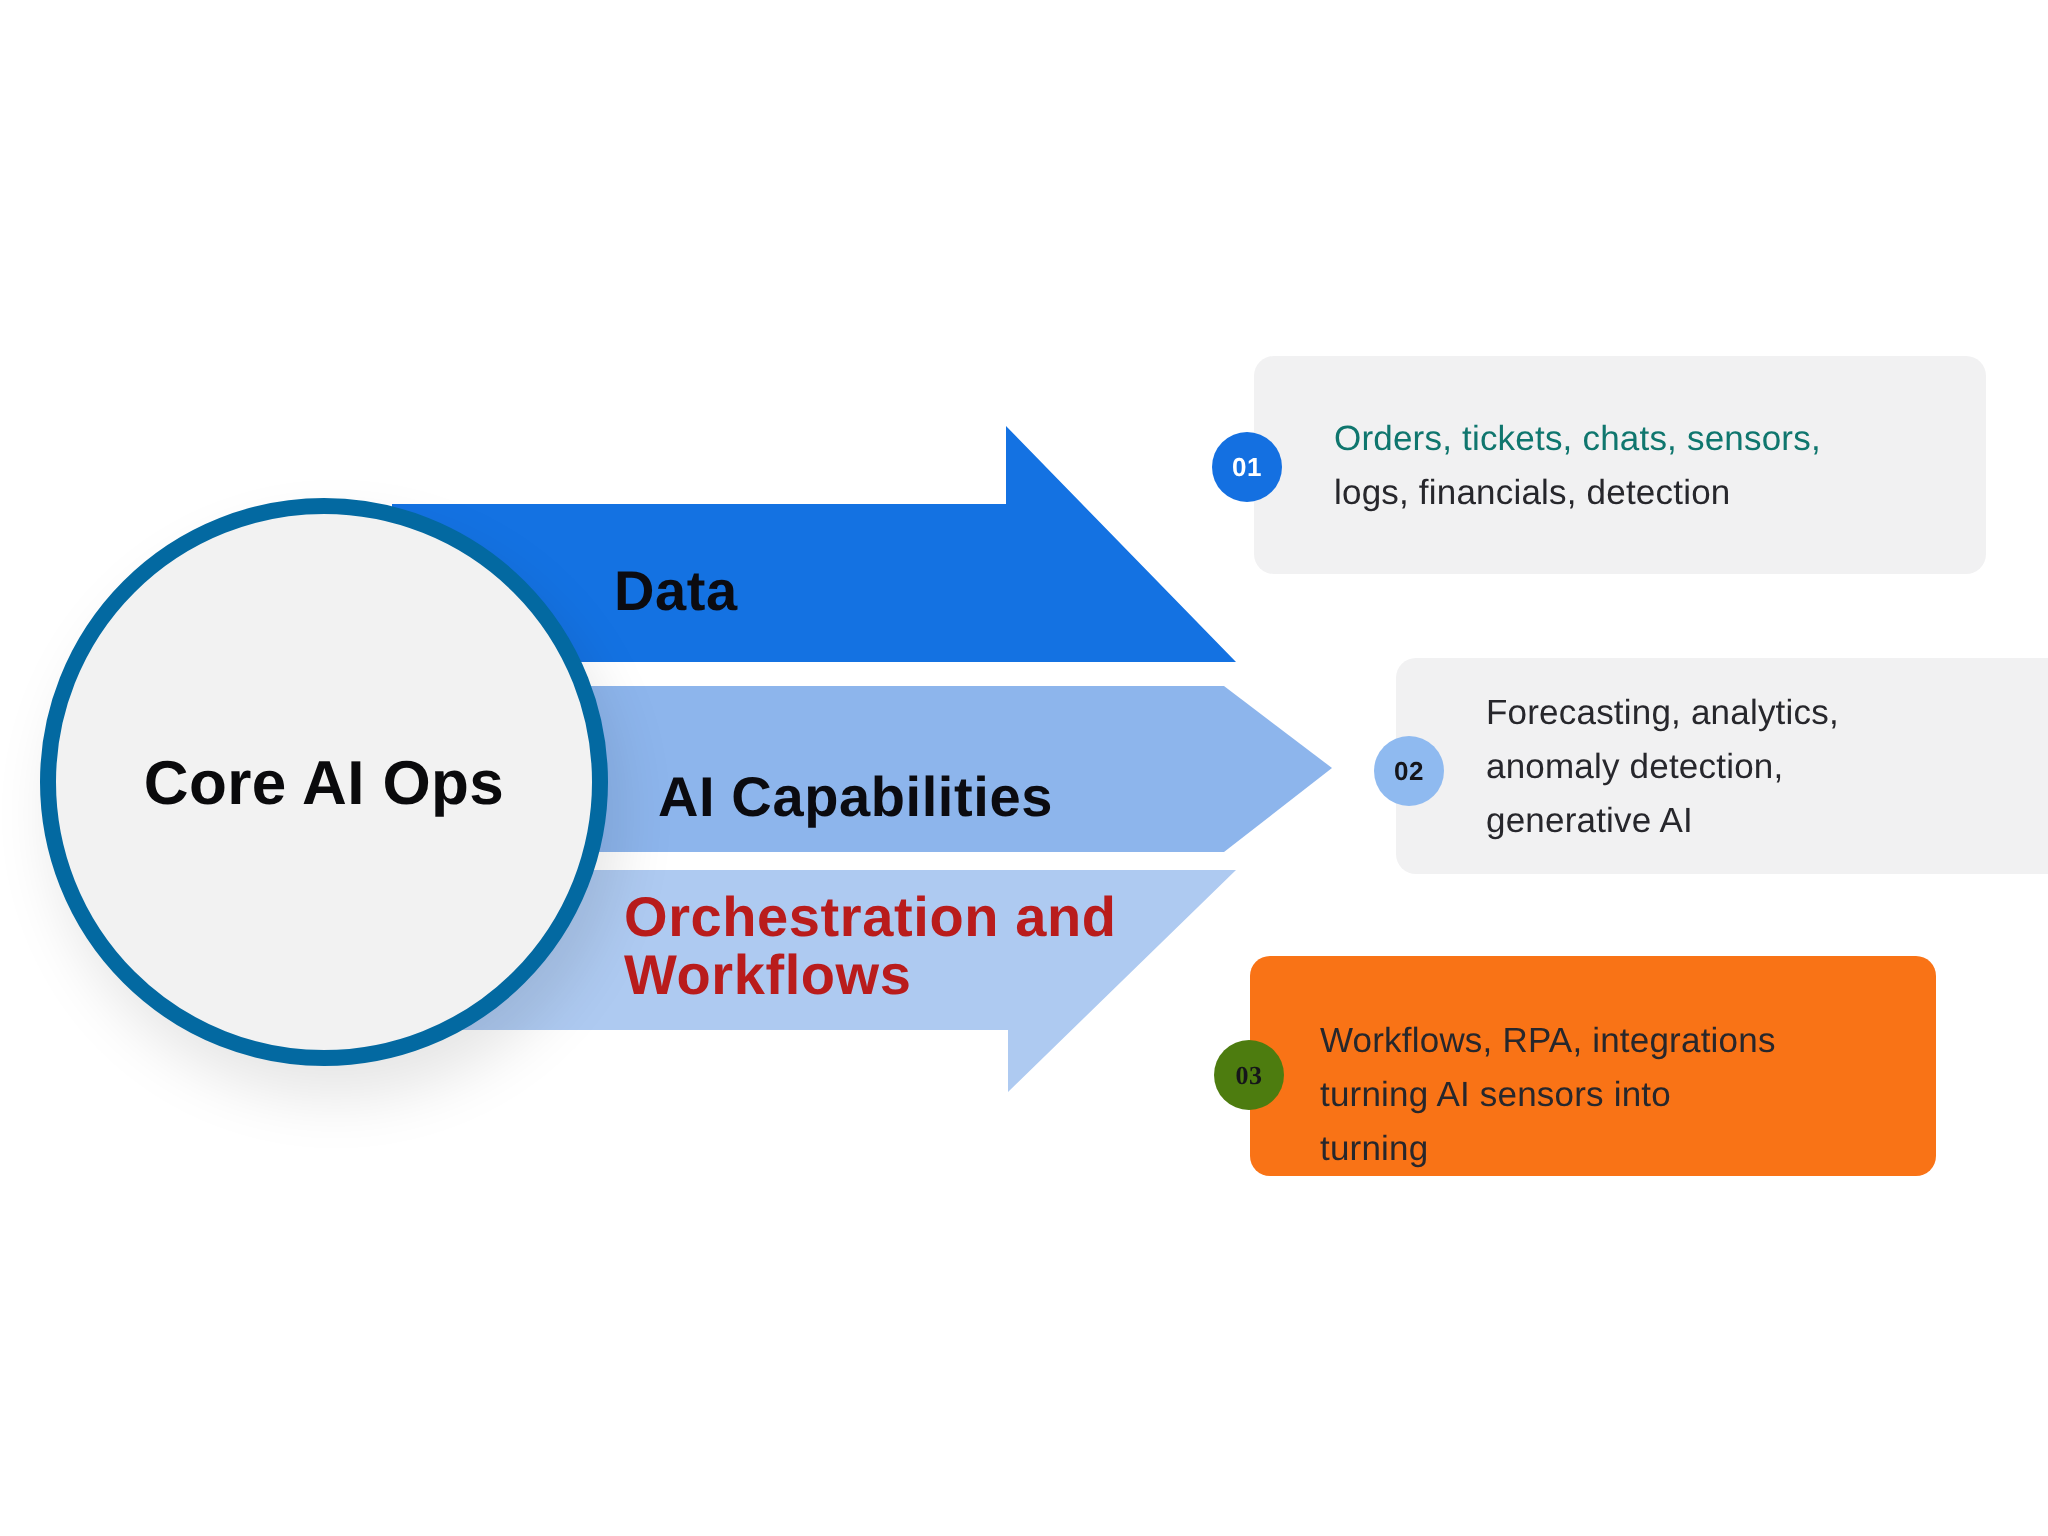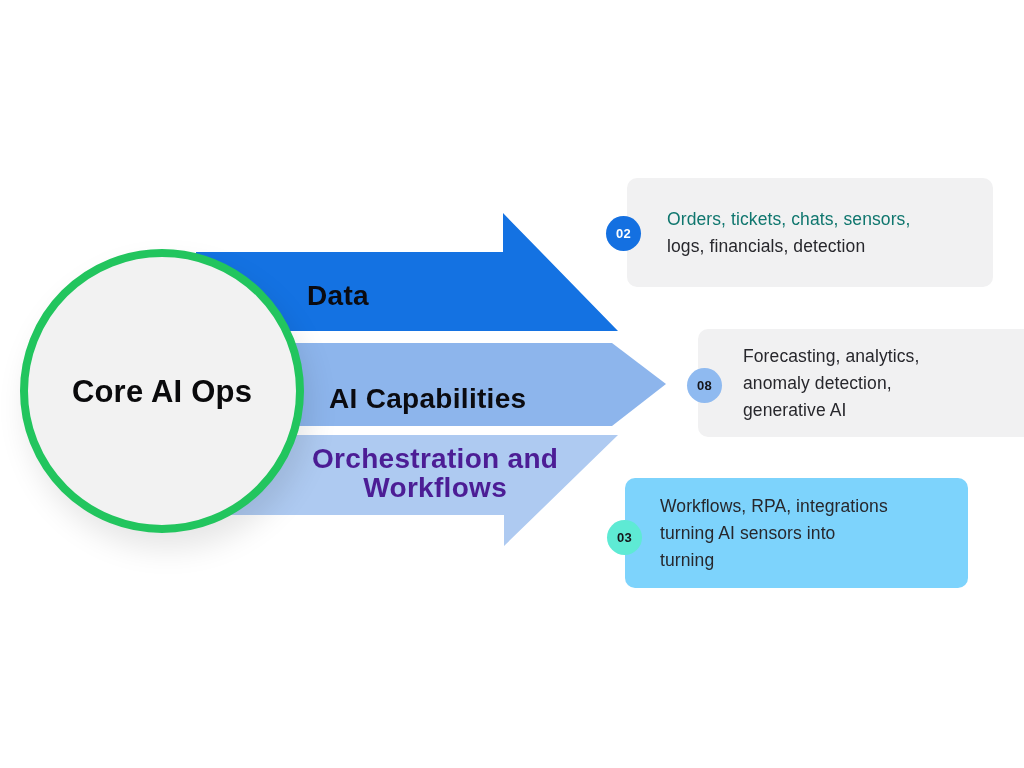--- a/index.html
+++ b/index.html
@@ -26,21 +26,21 @@
   }
   .label-data { left: 307px; top: 281px; }
   .label-ai   { left: 329px; top: 367px; }
   .label-orch { left: 312px; top: 444px; }
 
   .hub-circle {
     position: absolute;
     left: 20px; top: 249px;
     width: 284px; height: 284px;
     box-sizing: border-box;
-    border: 8px solid #22c55e;
+    border: 8px solid #0369a1;
     border-radius: 50%;
     z-index: 3;
     display: flex;
     flex-direction: column;
     align-items: center;
     justify-content: center;
     text-align: center;
     box-shadow: 6px 16px 30px rgba(0,0,0,0.10);
   }
   .hub-title-line {
@@ -93,43 +93,43 @@
   </svg>
 
   <div class="arrow-label label-data" style="color: rgb(11, 11, 16);">
     <div>Data</div>
   </div>
 
   <div class="arrow-label label-ai" style="color: rgb(11, 11, 16); margin-top: 17px;">
     <div>AI Capabilities</div>
   </div>
 
-  <div class="arrow-label label-orch" style="color: #4c1d95; text-align: center;">
+  <div class="arrow-label label-orch" style="color: #b91c1c;">
     <div>Orchestration and</div>
     <div>Workflows</div>
   </div>
 
   <div class="hub-circle" style="background: rgb(242, 242, 242);">
     <div class="hub-title-line" style="color: rgb(10, 10, 12);">Core AI Ops</div>
   </div>
 
   <div class="card card-1" style="background: rgb(241, 241, 242);">
     <div style="color: #0f766e;">Orders, tickets, chats, sensors,</div>
     <div style="color: rgb(39, 39, 44);">logs, financials, detection</div>
   </div>
 
   <div class="card card-2" style="background: rgb(241, 241, 242);">
     <div style="color: rgb(39, 39, 44);">Forecasting, analytics,</div>
     <div style="color: rgb(39, 39, 44);">anomaly detection,</div>
     <div style="color: rgb(39, 39, 44);">generative AI</div>
   </div>
 
-  <div class="card card-3" style="background: #7dd3fc;">
+  <div class="card card-3" style="background: #f97316; justify-content: flex-end;">
     <div style="color: rgb(39, 39, 44);">Workflows, RPA, integrations</div>
     <div style="color: rgb(39, 39, 44);">turning AI sensors into</div>
     <div style="color: rgb(39, 39, 44);">turning</div>
   </div>
 
-  <div class="badge badge-1" style="background: rgb(20, 112, 225); color: rgb(255, 255, 255);">02</div>
-  <div class="badge badge-2" style="background: rgb(143, 186, 240); color: rgb(21, 21, 26);">08</div>
-  <div class="badge badge-3" style="background: #5eead4; color: rgb(21, 21, 26);">03</div>
+  <div class="badge badge-1" style="background: rgb(20, 112, 225); color: rgb(255, 255, 255);">01</div>
+  <div class="badge badge-2" style="background: rgb(143, 186, 240); color: rgb(21, 21, 26);">02</div>
+  <div class="badge badge-3" style="background: #4d7c0f; color: rgb(21, 21, 26); font-family: Liberation Serif, serif;">03</div>
 
 </div>
 
 </body></html>

